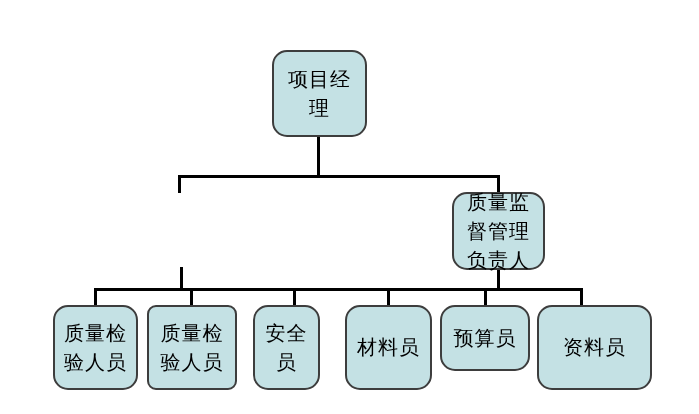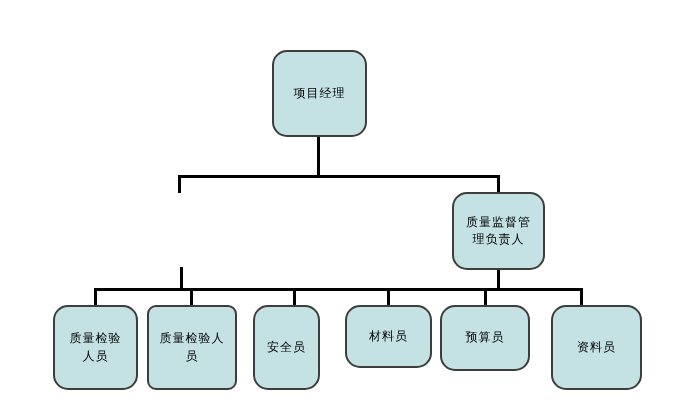--- a/index.html
+++ b/index.html
@@ -19,21 +19,21 @@
     position: absolute;
     box-sizing: border-box;
     background: var(--box-fill, #c4e1e4);
     border: 2px solid var(--box-border, #3d3d3d);
     border-radius: 15px;
     display: flex;
     align-items: center;
     justify-content: center;
     text-align: center;
     color: var(--text, #000000);
-    font-size: 12px;
+    font-size: 20px;
     letter-spacing: 1px;
     line-height: 1.45;
     padding: 2px 9px;
   }
   .connector {
     position: absolute;
     background: var(--line, #000000);
   }
 </style>
 </head>
@@ -66,23 +66,23 @@
 
   <div class="org-box" style="left:53px; top:305px; width:85px; height:85px;">
     <span>质量检验人员</span>
   </div>
   <div class="org-box" style="left:147px; top:305px; width:90px; height:85px;border-radius:9px;">
     <span>质量检验人员</span>
   </div>
   <div class="org-box" style="left:253px; top:305px; width:67px; height:85px;">
     <span>安全员</span>
   </div>
-  <div class="org-box" style="left:345px; top:305px; width:87px; height:63px;">
+  <div class="org-box" style="left:345px; top:305px; width:87px; height:85px;">
     <span>材料员</span>
   </div>
   <div class="org-box" style="left:440px; top:305px; width:90px; height:66px;">
     <span>预算员</span>
   </div>
-  <div class="org-box" style="left:537px; top:305px; width:91px; height:85px;margin-left:14px;">
+  <div class="org-box" style="left:537px; top:305px; width:115px; height:85px;">
     <span>资料员</span>
   </div>
 
 </div>
 
 </body></html>

